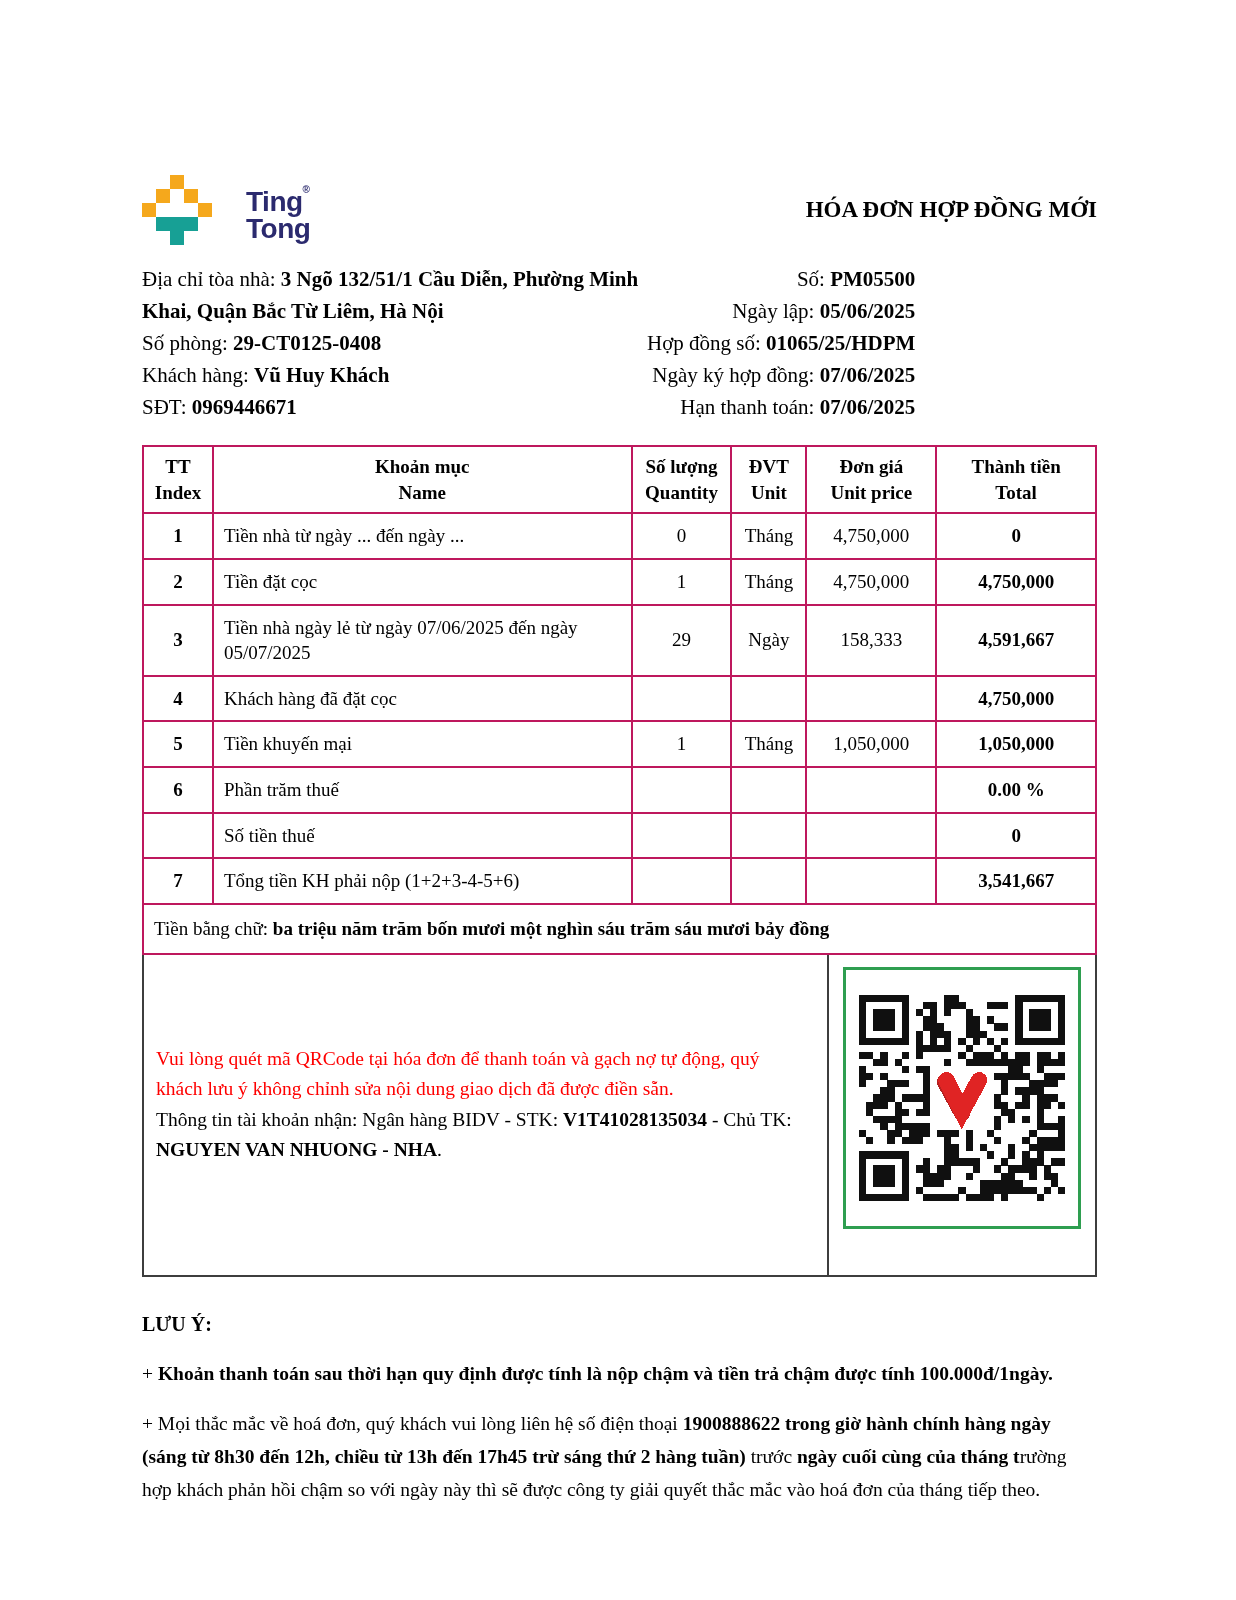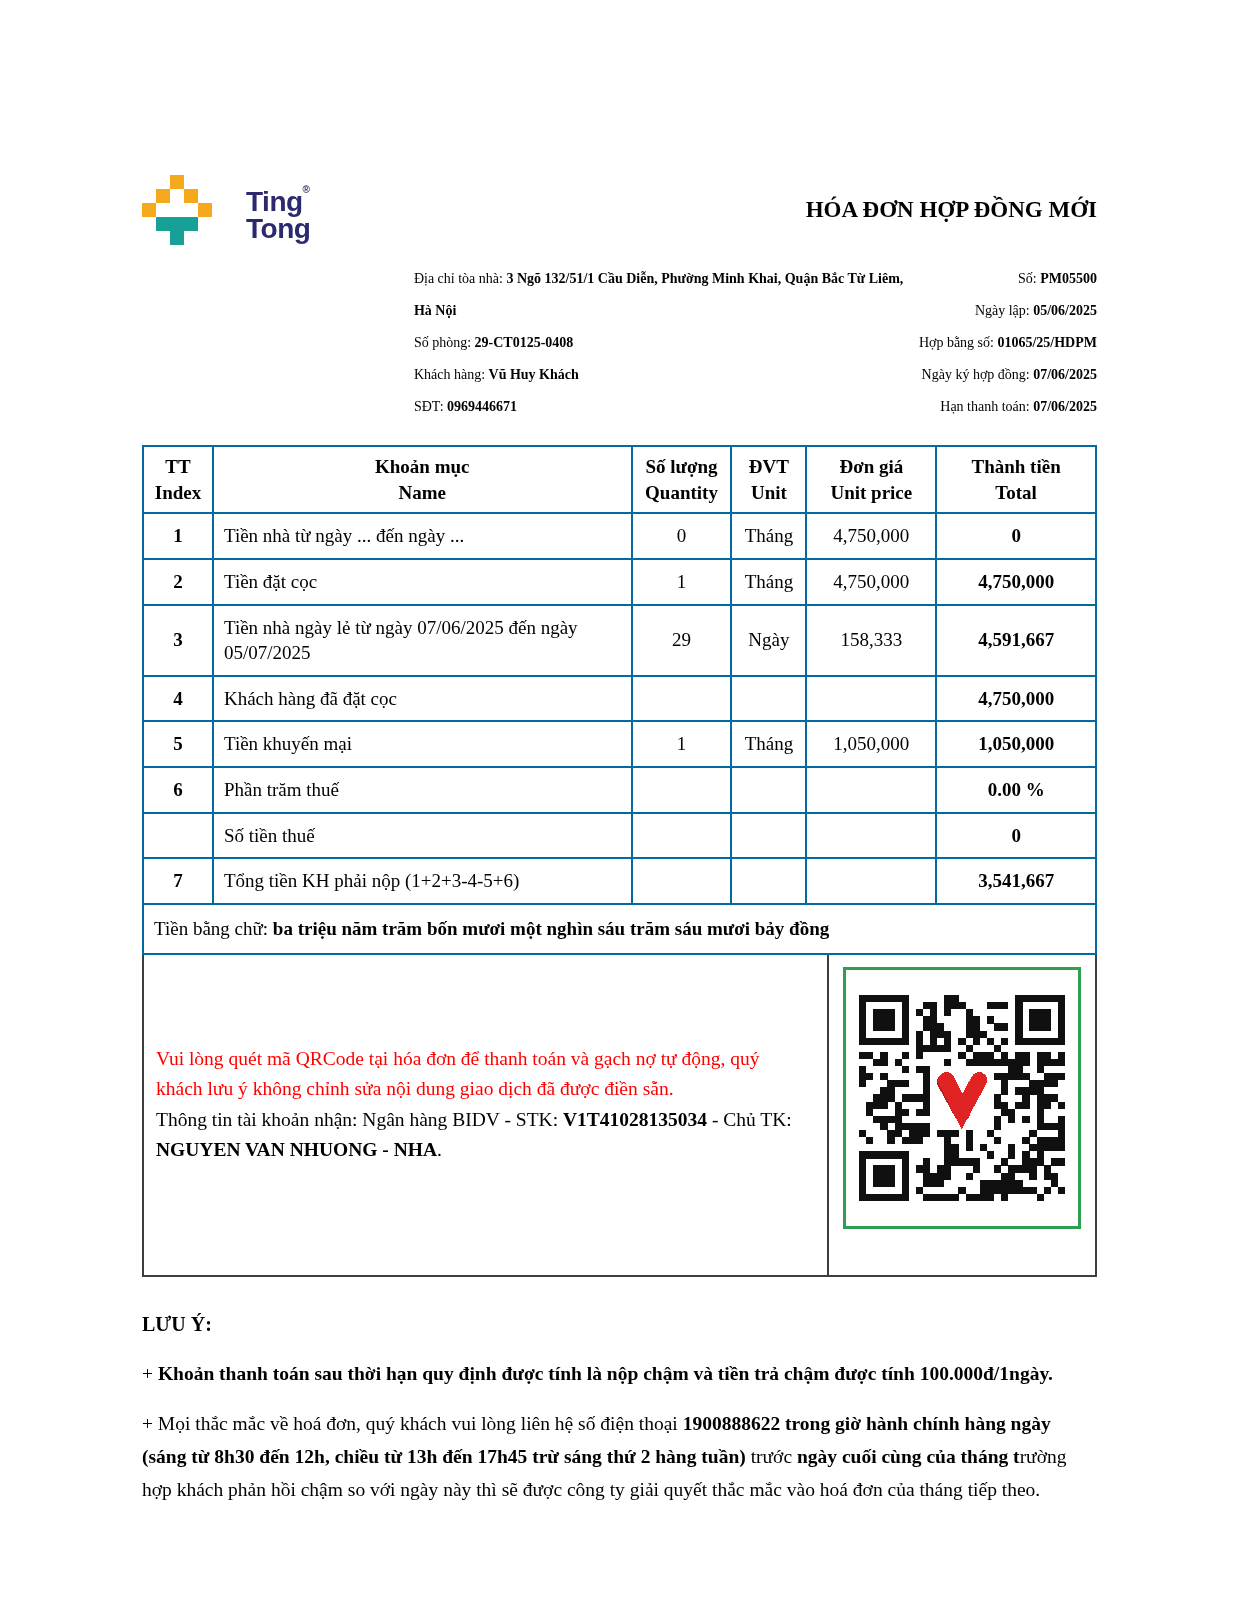--- a/index.html
+++ b/index.html
@@ -18,28 +18,28 @@
   .sq{width:14px;height:14px;}
   .sq.y{background:#f5a81c;}
   .sq.t{background:#17a095;}
   .t-bar{grid-column:2/5;grid-row:4;background:#17a095;}
   .logo-text{margin-left:12px;font-family:"Liberation Sans","DejaVu Sans",sans-serif;
     font-weight:bold;font-size:28px;line-height:0.95;color:#2b2a6e;letter-spacing:-0.5px;margin-top:10px;}
   .logo-text sup{font-size:10px;vertical-align:18px;}
   .doc-title{font-size:23px;font-weight:bold;margin:22px 0 0 0;}
 
   
-  .info{display:flex;justify-content:flex-end;margin-top:10px;font-size:14px;}
+  .info{display:flex;justify-content:flex-start;margin-top:10px;font-size:21px;}
   .info-left{width:505px;line-height:32px;}
   .info-right{text-align:right;line-height:32px;}
   .b{font-weight:bold;}
 
   
   table.inv{border-collapse:collapse;width:955px;margin-top:22px;font-size:19px;}
-  table.inv th,table.inv td{border:2px solid #0369a1;}
+  table.inv th,table.inv td{border:2px solid #be185d;}
   table.inv th{font-weight:bold;text-align:center;padding:7px 4px;line-height:1.35;}
   table.inv td{padding:9px 10px;line-height:1.35;}
   td.c{text-align:center;}
   td.bold{font-weight:bold;}
   tr.words-row td{padding:11px 10px;}
 
   
   .pay-box{width:955px;border:2px solid #3d3d3d;border-top:none;height:322px;
     display:flex;box-sizing:border-box;}
   .pay-left{flex:1;display:flex;flex-direction:column;justify-content:center;
@@ -83,21 +83,21 @@
     <div class="info">
       <div class="info-left">
         <div><span>Địa chỉ tòa nhà: </span><span class="b">3 Ngõ 132/51/1 Cầu Diễn, Phường Minh Khai, Quận Bắc Từ Liêm, Hà Nội</span></div>
         <div><span>Số phòng: </span><span class="b">29-CT0125-0408</span></div>
         <div><span>Khách hàng: </span><span class="b">Vũ Huy Khách</span></div>
         <div><span>SĐT: </span><span class="b">0969446671</span></div>
       </div>
       <div class="info-right">
         <div><span>Số: </span><span class="b">PM05500</span></div>
         <div><span>Ngày lập: </span><span class="b">05/06/2025</span></div>
-        <div><span>Hợp bằng số: </span><span class="b">01065/25/HDPM</span></div>
+        <div><span>Hợp đồng số: </span><span class="b">01065/25/HDPM</span></div>
         <div><span>Ngày ký hợp đồng: </span><span class="b">07/06/2025</span></div>
         <div><span>Hạn thanh toán: </span><span class="b">07/06/2025</span></div>
       </div>
     </div>
 
     <table class="inv">
       <colgroup>
         <col style="width:70px">
           <col style="width:420px">
           <col style="width:100px">

